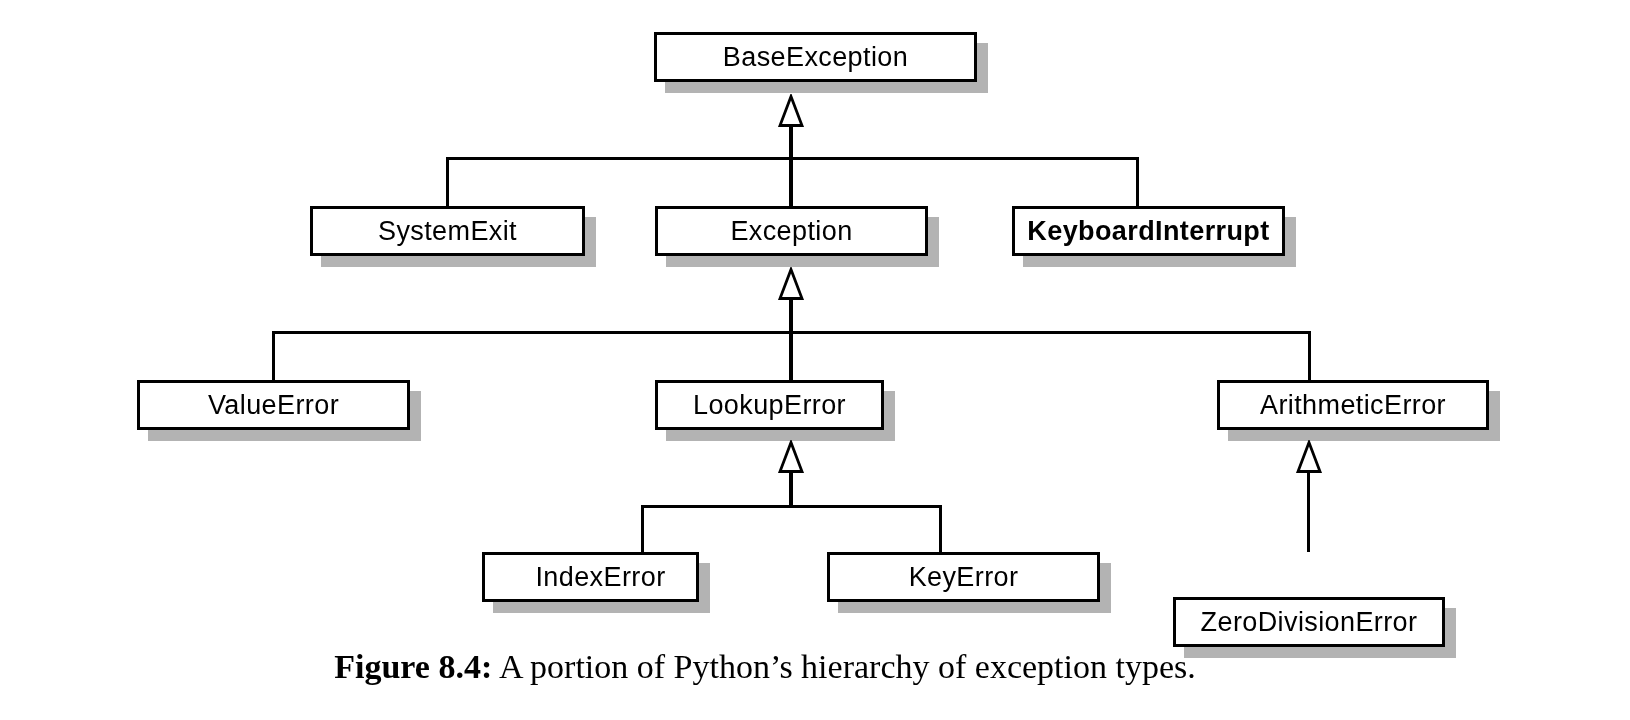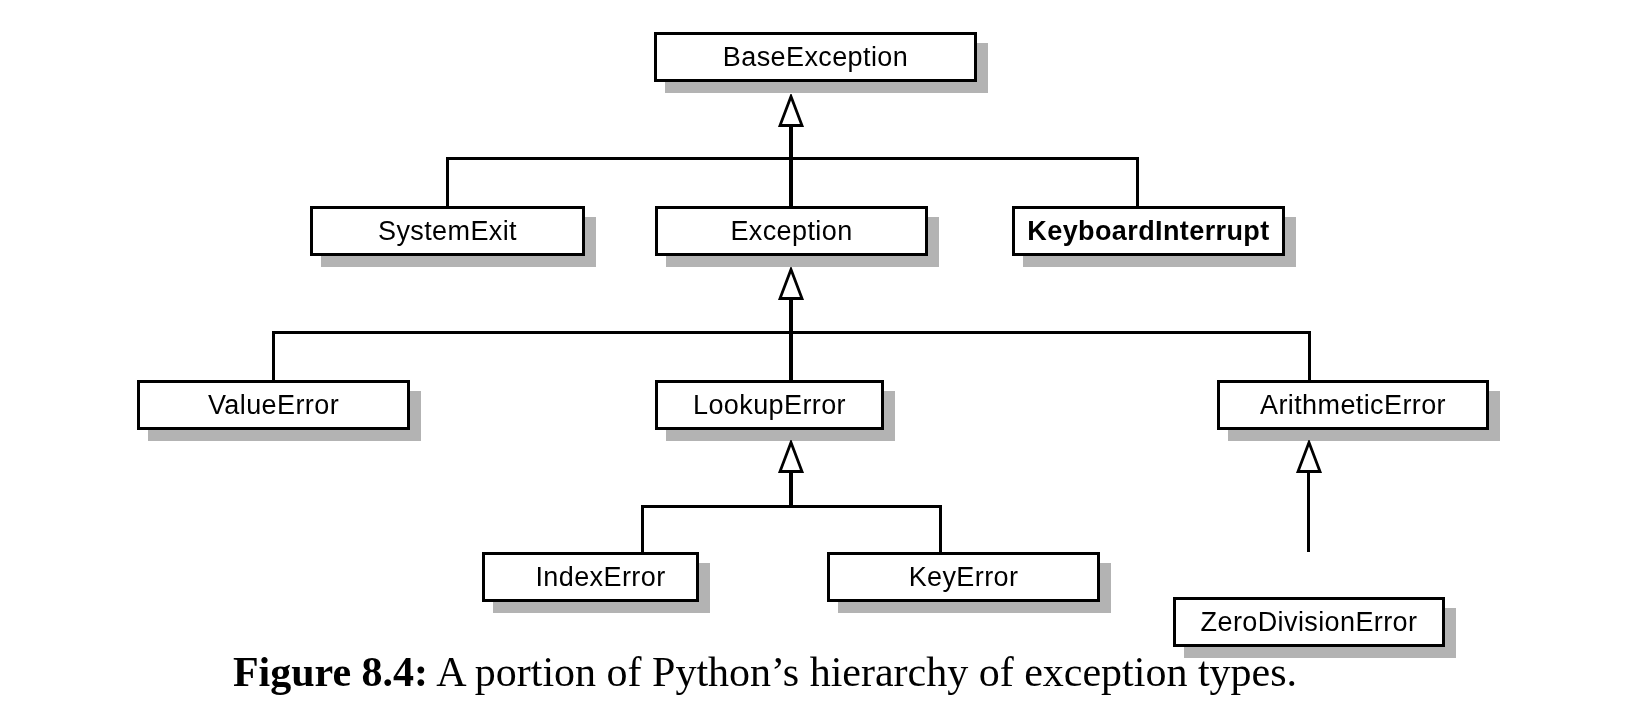--- a/index.html
+++ b/index.html
@@ -36,21 +36,21 @@
     position: absolute;
     z-index: 3;
   }
   .caption {
     position: absolute;
     left: 0;
     top: 646px;
     width: 1530px;
     text-align: center;
     font-family: "Liberation Serif", serif;
-    font-size: 42px;
+    font-size: 34px;
     color: #000000;
     line-height: 1.25;
   }
   .caption .cap-label { font-weight: bold; }
 </style>
 </head>
 <body>
 
 <div class="canvas">
 

